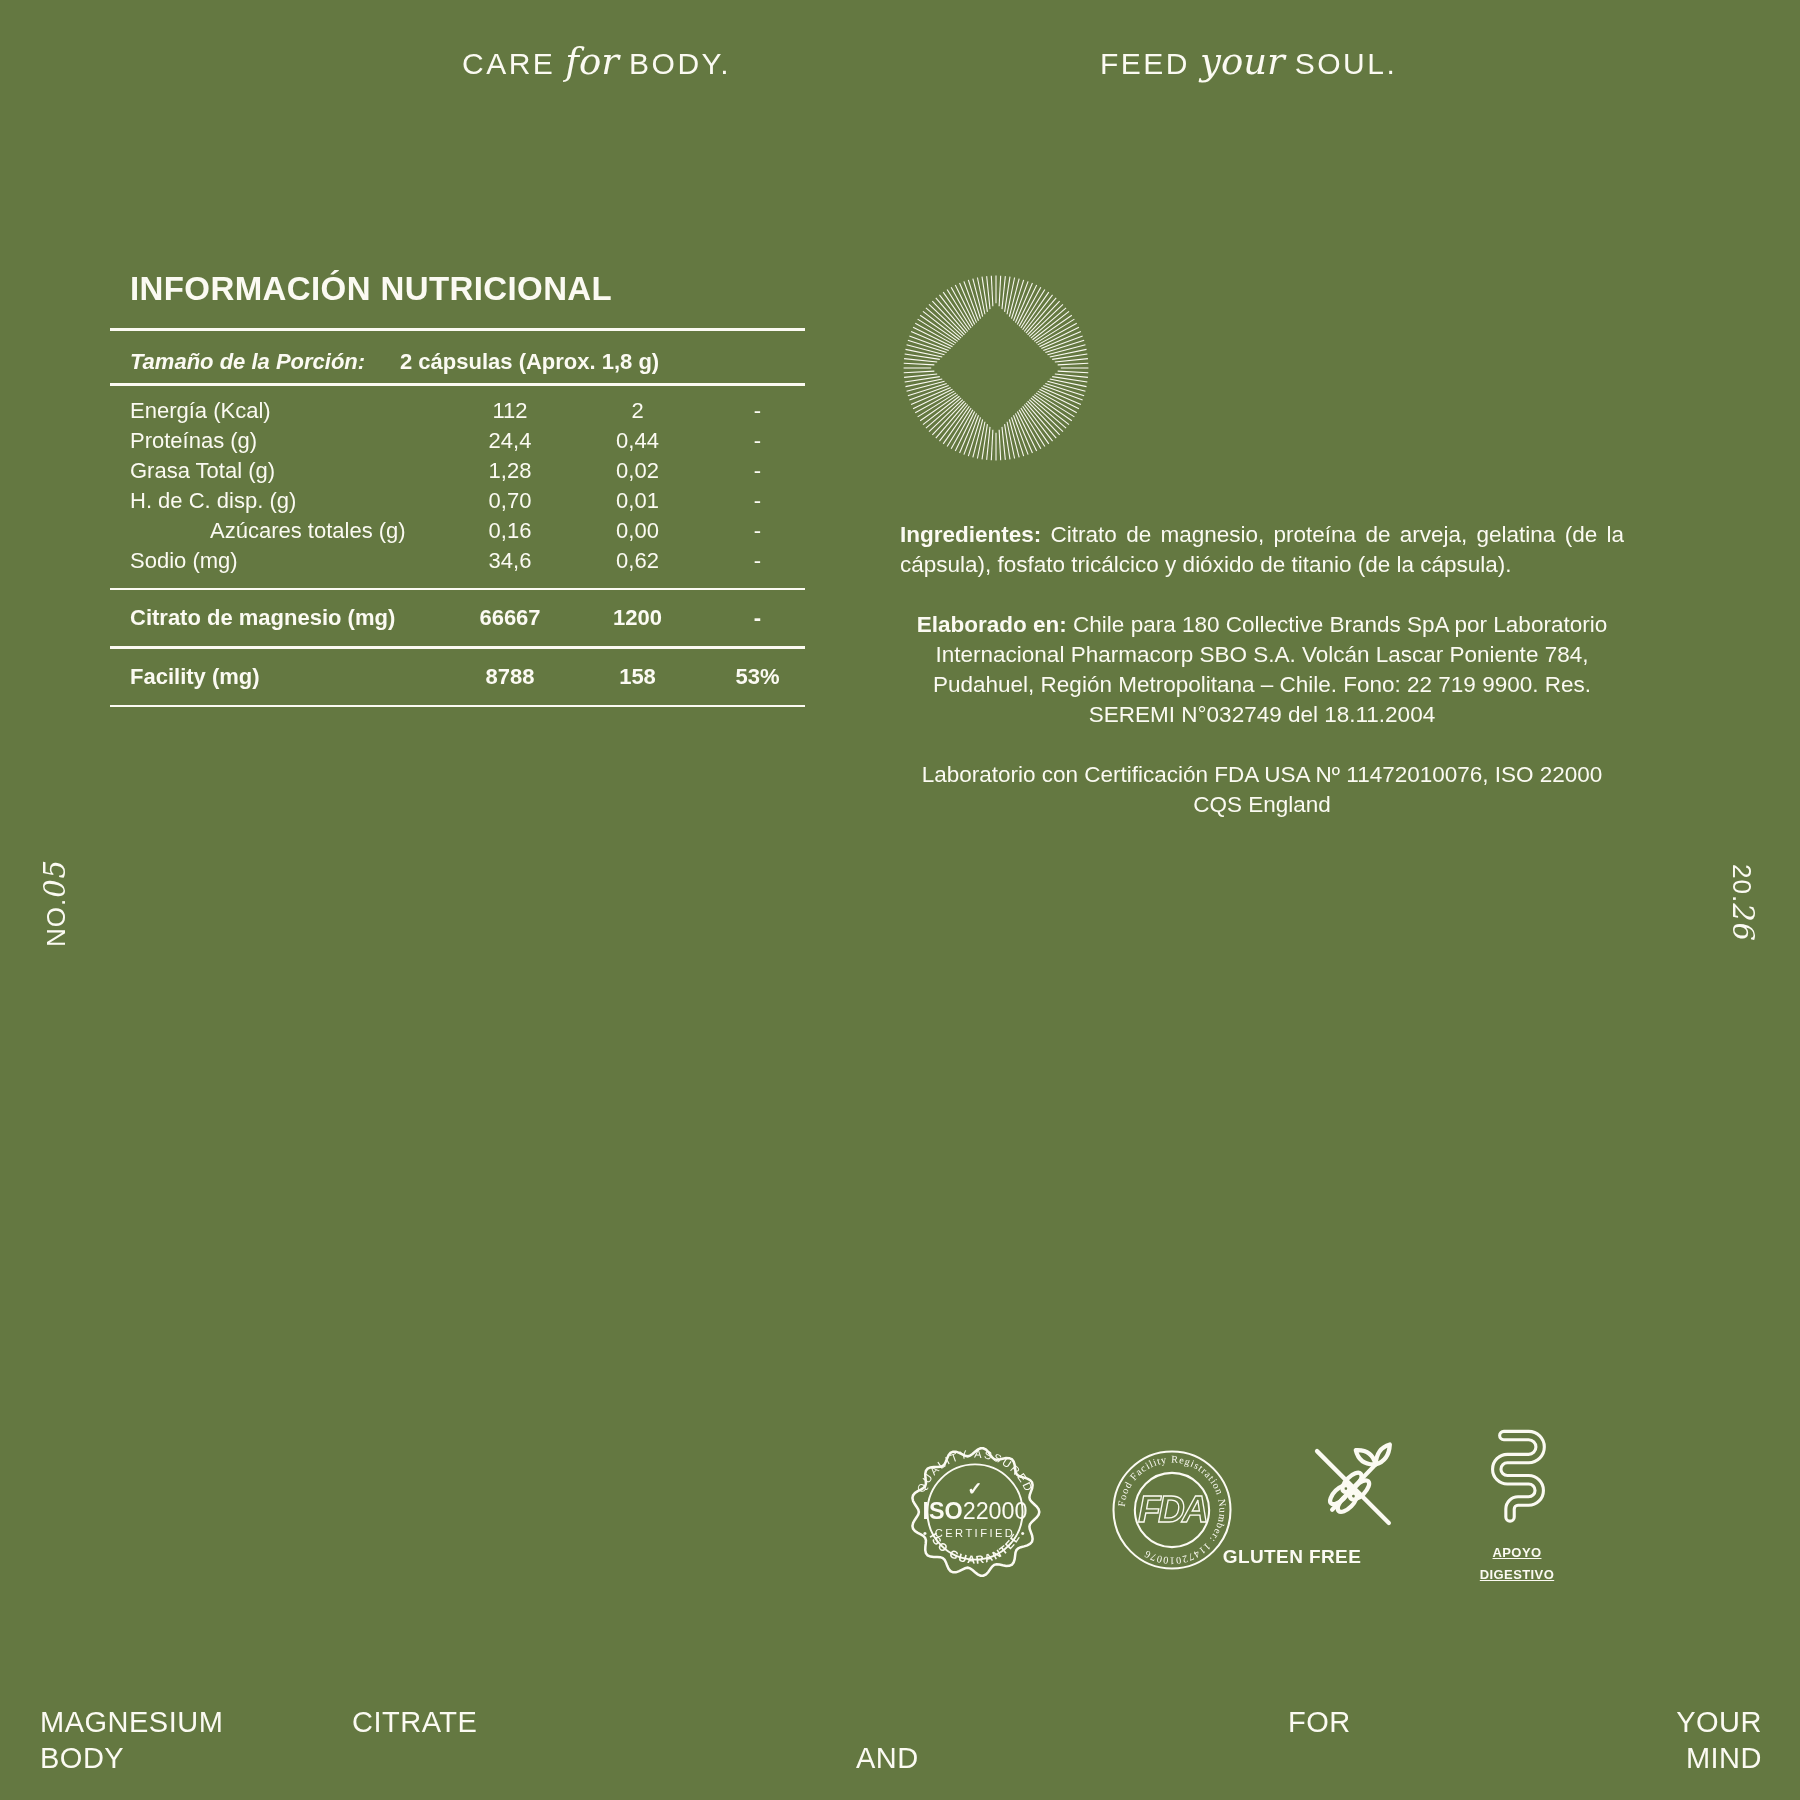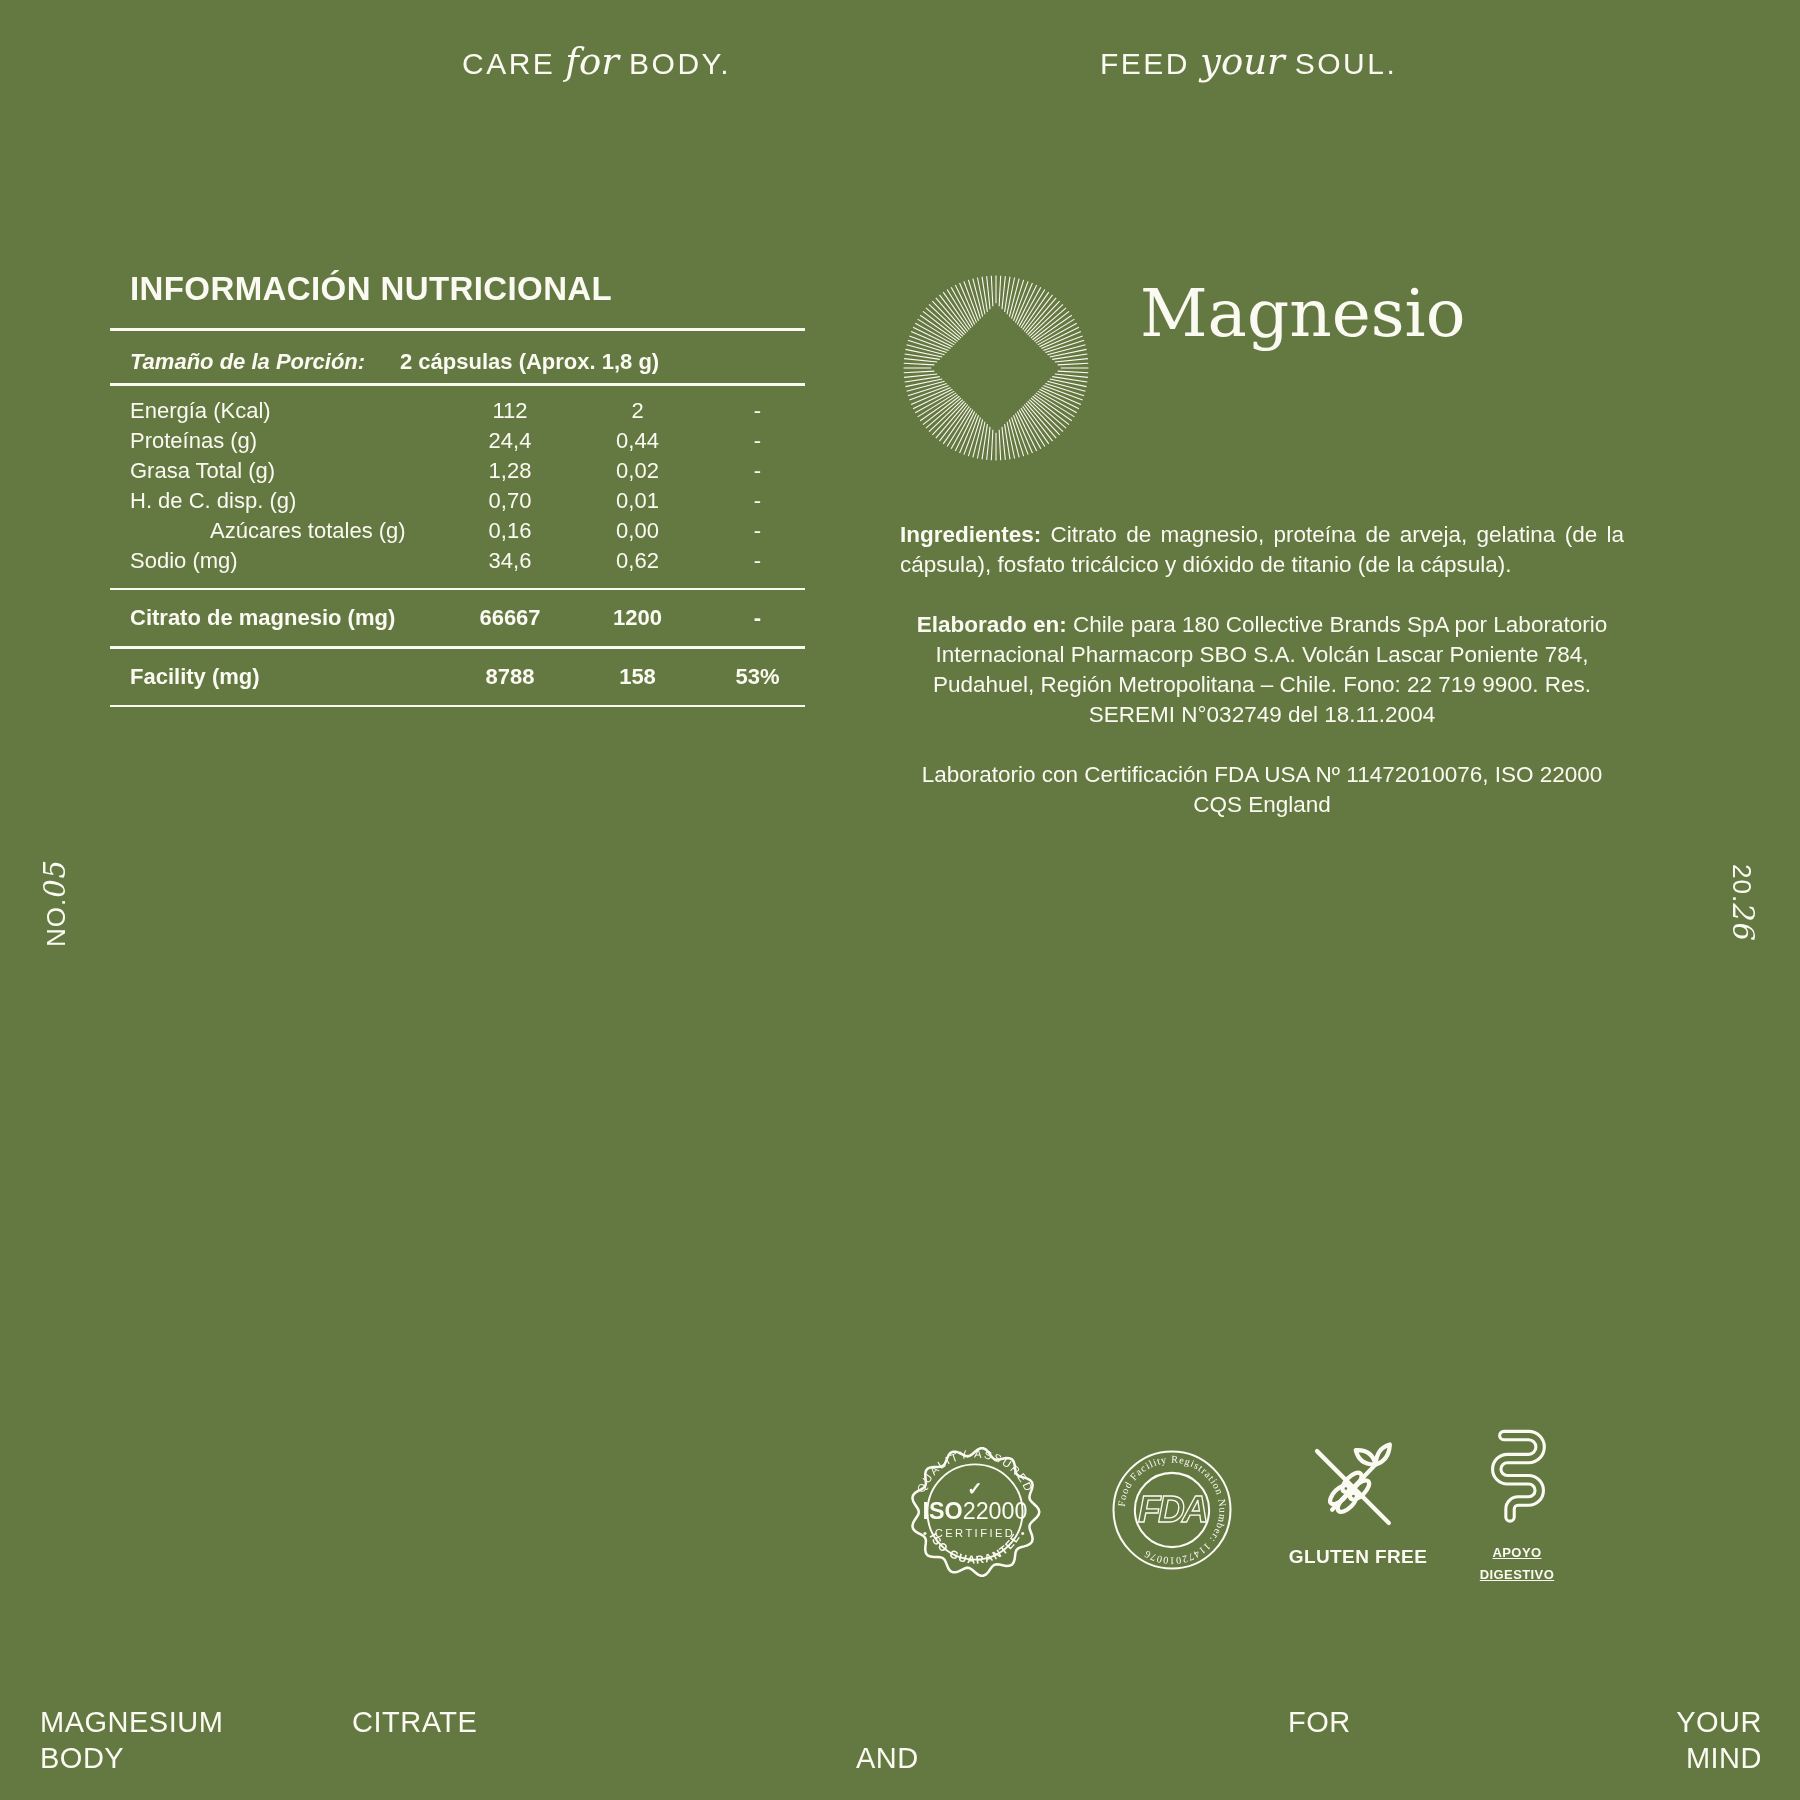--- a/index.html
+++ b/index.html
@@ -53,21 +53,21 @@
   #side-left .in{transform:rotate(-90deg);}
   #side-right{left:1678px;top:838px;}
   #side-right .in{transform:rotate(90deg);}
   
   .badge{position:absolute;color:inherit;}
   #iso-badge{left:907px;top:1444px;}
   #fda-badge{left:1107px;top:1445px;}
   #gf-icon{left:1300px;top:1436px;}
   #ad-icon{left:1472px;top:1428px;}
   .icon-label{position:absolute;text-align:center;font-weight:bold;letter-spacing:.4px;}
-  #gf-label{left:1258px;top:1546px;width:200px;font-size:19px;}
+  #gf-label{left:1192px;top:1546px;width:200px;font-size:19px;}
   #ad-label{left:1427px;top:1542px;width:180px;font-size:13px;line-height:22px;text-decoration:underline;}
   
   .foot{position:absolute;font-size:29px;letter-spacing:.5px;}
   #foot-magnesium{left:40px;top:1706px;}
   #foot-citrate{left:352px;top:1706px;}
   #foot-for{left:1288px;top:1706px;}
   #foot-your{right:38px;top:1706px;}
   #foot-body{left:40px;top:1742px;}
   #foot-and{left:856px;top:1742px;}
   #foot-mind{right:38px;top:1742px;}
@@ -274,21 +274,20 @@
         <line x1="41.10" y1="-12.90" x2="73.47" y2="-23.05"></line>
         <line x1="42.89" y1="-11.11" x2="74.54" y2="-19.30"></line>
         <line x1="44.79" y1="-9.21" x2="75.42" y2="-15.50"></line>
         <line x1="46.83" y1="-7.17" x2="76.11" y2="-11.66"></line>
         <line x1="49.02" y1="-4.98" x2="76.60" y2="-7.79"></line>
         <line x1="51.39" y1="-2.61" x2="76.90" y2="-3.90"></line>
       </g>
   </svg>
 
   <div class="prod-title">
-    <div>Magnesio</div>
   </div>
 
   <div class="paras">
     <p class="just"><b>Ingredientes:</b> <span>Citrato de magnesio, proteína de arveja, gelatina (de la cápsula), fosfato tricálcico y dióxido de titanio (de la cápsula).</span></p>
     <p><b>Elaborado en:</b> <span>Chile para 180 Collective Brands SpA por Laboratorio Internacional Pharmacorp SBO S.A. Volcán Lascar Poniente 784, Pudahuel, Región Metropolitana – Chile. Fono: 22 719 9900. Res. SEREMI N°032749 del 18.11.2004</span></p>
     <p>Laboratorio con Certificación FDA USA Nº 11472010076, ISO 22000 CQS England</p>
   </div>
 
   <div class="vside" id="side-left">
     <span class="in"><span>NO.</span><span class="vnum">05</span></span>

